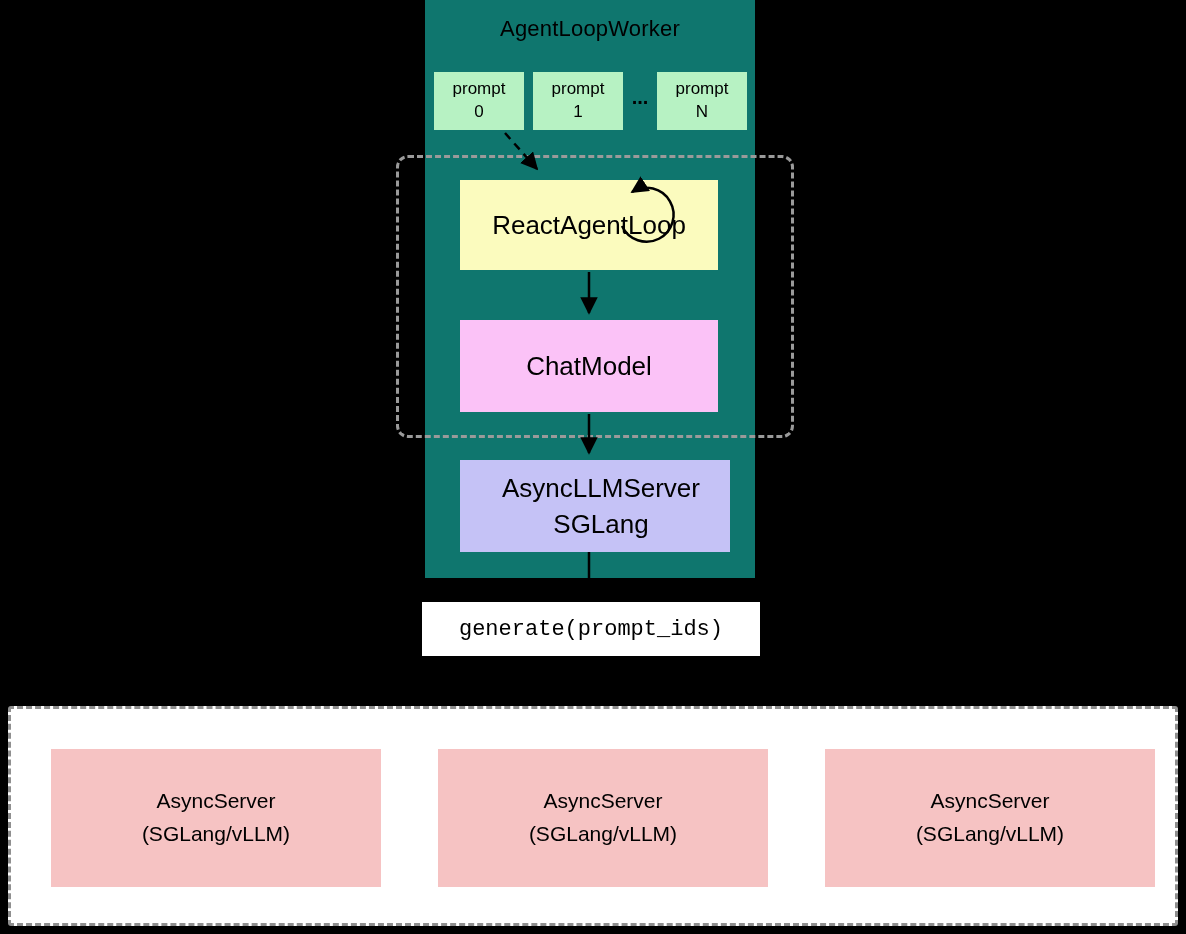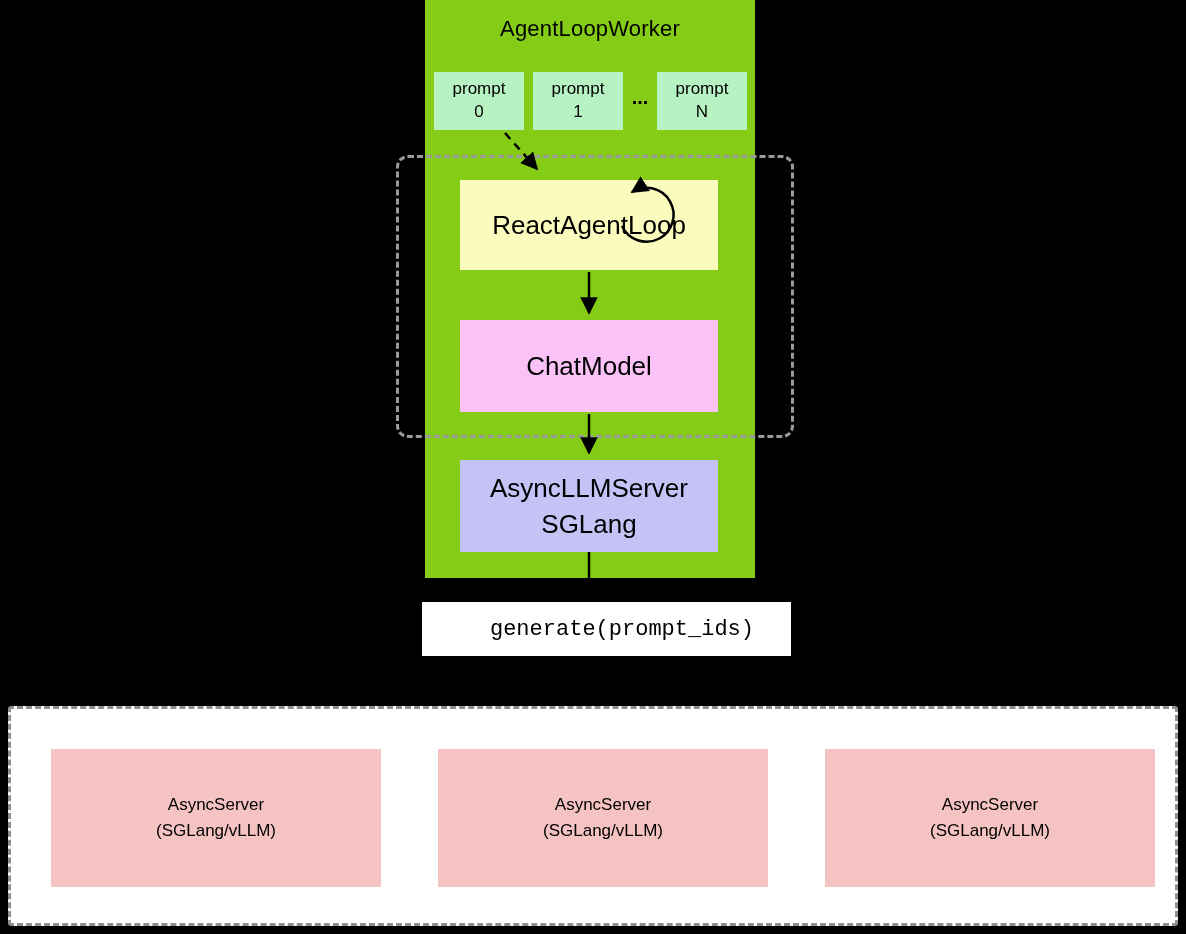--- a/index.html
+++ b/index.html
@@ -47,21 +47,21 @@
   }
 
   .node {
     position: absolute; left: 35px; width: 258px;
     display: flex; flex-direction: column; align-items: center; justify-content: center;
     font-size: 26px; line-height: 1.4; text-align: center;
     z-index: 3;
   }
   .node-react   { top: 180px; height: 90px; background: #fbfbbe; }
   .node-chat    { top: 320px; height: 92px; background: #fbc2f7; text-align: right; }
-  .node-manager { top: 460px; height: 92px; background: #c5c2f6; }
+  .node-manager { top: 460px; height: 92px; background: #c5c2f6; padding-left: 12px; }
 
   
   .generate {
     left: 422px; top: 602px; width: 338px; height: 54px;
     background: #ffffff;
     display: flex; align-items: center; justify-content: center;
     font-family: "Liberation Mono", "DejaVu Sans Mono", monospace;
     font-size: 22px;
     z-index: 3;
   }
@@ -71,37 +71,37 @@
     left: 8px; top: 706px; width: 1170px; height: 220px;
     background: #ffffff;
     border: 3px dashed #8f8f8f; border-radius: 3px;
     box-sizing: border-box;
     z-index: 1;
   }
   .server {
     position: absolute; top: 40px; width: 330px; height: 138px;
     background: #f6c3c3;
     display: flex; flex-direction: column; align-items: center; justify-content: center;
-    font-size: 17px; line-height: 1.55; text-align: center;
+    font-size: 21px; line-height: 1.55; text-align: center;
   }
   .server-0 { left: 40px; }
   .server-1 { left: 427px; }
   .server-2 { left: 814px; }
 
   .overlay {
     position: absolute; left: 0; top: 0; width: 1186px; height: 934px;
     z-index: 10; pointer-events: none;
   }
 </style>
 </head>
 <body>
 
 <div class="canvas">
 
-  <div class="abs worker" style="background-color: #84cc16; text-decoration: underline;">
+  <div class="abs worker" style="background-color: #0f766e; text-decoration: underline;">
     <div class="worker-title">AgentLoopWorker</div>
 
     <div class="prompt prompt-0" style="background-color: rgb(183, 242, 195);">
       <span>prompt</span>
       <span>0</span>
     </div>
     <div class="prompt prompt-1" style="background-color: rgb(183, 242, 195);">
       <span>prompt</span>
       <span>1</span>
     </div>
@@ -118,21 +118,21 @@
       <span>ChatModel</span>
     </div>
     <div class="node node-manager" style="background-color: rgb(197, 194, 246);">
       <span>AsyncLLMServer</span>
       <span>SGLang</span>
     </div>
   </div>
 
   <div class="abs dashed-rect"></div>
 
-  <div class="abs generate" style="background-color: rgb(255, 255, 255); padding-left: 31px;">
+  <div class="abs generate" style="background-color: rgb(255, 255, 255);">
     <span>generate(prompt_ids)</span>
   </div>
 
   <div class="abs pool" style="background-color: rgb(255, 255, 255);">
     <div class="server server-0" style="background-color: rgb(246, 195, 195);">
       <span>AsyncServer</span>
       <span>(SGLang/vLLM)</span>
     </div>
     <div class="server server-1" style="background-color: rgb(246, 195, 195);">
       <span>AsyncServer</span>

